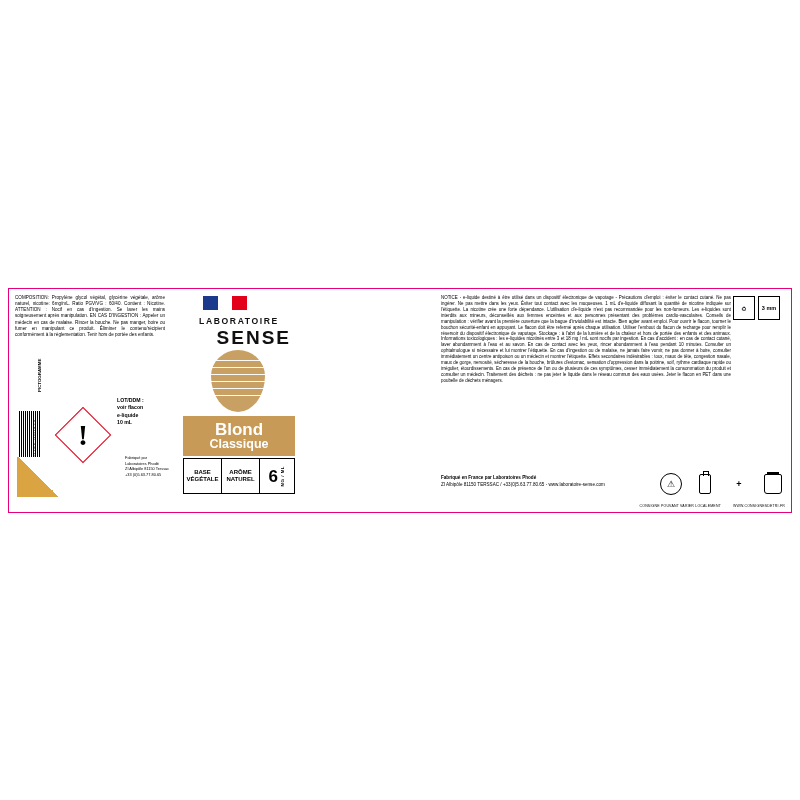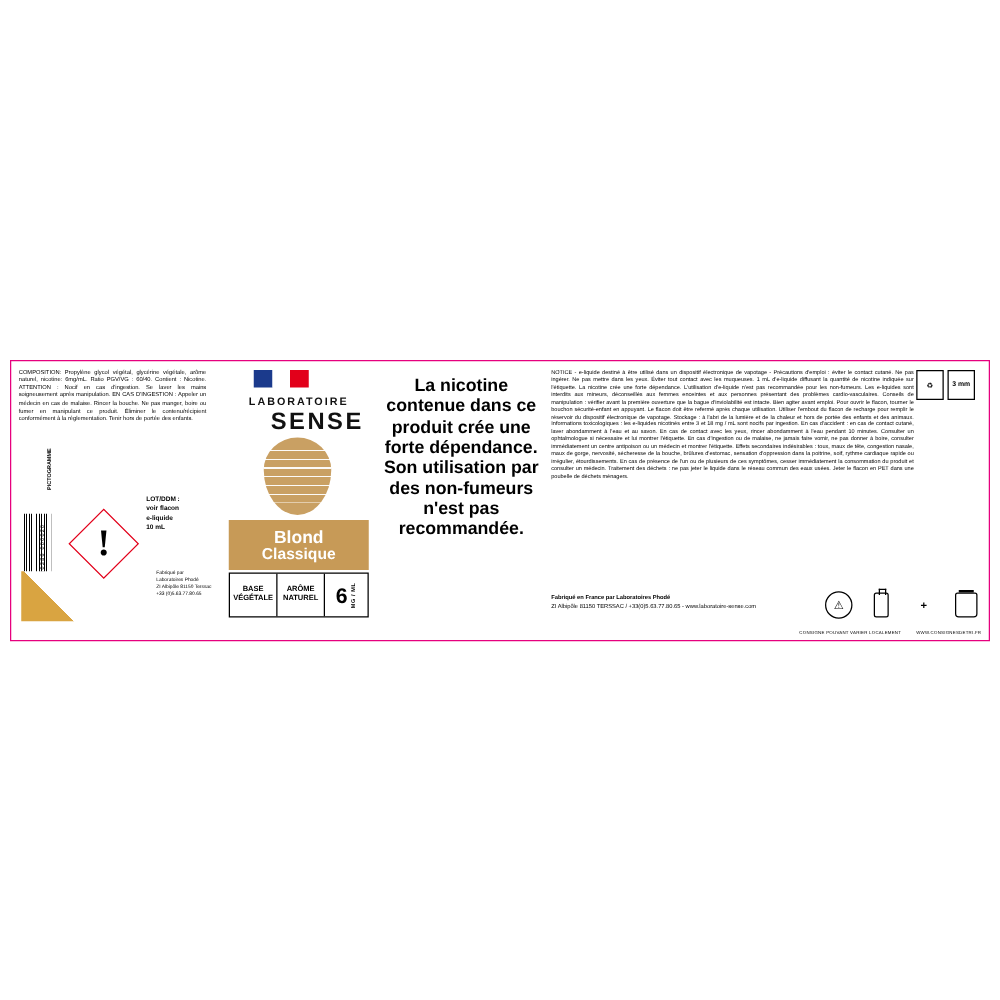--- a/index.html
+++ b/index.html
@@ -94,21 +94,21 @@
     content:"";position:absolute;left:0;top:10px;width:54px;height:42px;
     background:repeating-linear-gradient(#ffffff 0 1px, transparent 1px 7px);
     opacity:.95;
   }
 
   .blondbox{
     position:absolute;left:6px;top:126px;width:112px;height:40px;
     background:#c79a57;display:flex;flex-direction:column;
     align-items:center;justify-content:center;color:#ffffff;
   }
-  .blondbox .t1{font-size:14px;font-weight:bold;line-height:1.05;}
+  .blondbox .t1{font-size:17px;font-weight:bold;line-height:1.05;}
   .blondbox .t2{font-size:12.5px;font-weight:bold;line-height:1.05;}
 
   .specs{
     position:absolute;left:6px;top:168px;width:112px;height:36px;
     display:flex;border:1px solid #000;box-sizing:border-box;background:#fff;
   }
   .specs .cell{
     flex:1;display:flex;flex-direction:column;align-items:center;justify-content:center;
     border-right:1px solid #000;font-size:6px;font-weight:bold;line-height:1.25;text-align:center;
   }
@@ -222,21 +222,20 @@
           <span>ARÔME</span>
           <span>NATUREL</span>
         </div>
         <div class="cell mgcell">
           <span class="mgnum">6</span>
           <span class="mgunit">MG / ML</span>
         </div>
       </div>
     </div>
 
-    <div class="warning">La nicotine contenue dans ce produit crée une forte dépendance. Son utilisation par des non-fumeurs n'est pas recommandée.</div>
 
     <div class="notice">NOTICE - e-liquide destiné à être utilisé dans un dispositif électronique de vapotage - Précautions d'emploi : éviter le contact cutané. Ne pas ingérer. Ne pas mettre dans les yeux. Éviter tout contact avec les muqueuses. 1 mL d'e-liquide diffusant la quantité de nicotine indiquée sur l'étiquette. La nicotine crée une forte dépendance. L'utilisation d'e-liquide n'est pas recommandée pour les non-fumeurs. Les e-liquides sont interdits aux mineurs, déconseillés aux femmes enceintes et aux personnes présentant des problèmes cardio-vasculaires. Conseils de manipulation : vérifier avant la première ouverture que la bague d'inviolabilité est intacte. Bien agiter avant emploi. Pour ouvrir le flacon, tourner le bouchon sécurité-enfant en appuyant. Le flacon doit être refermé après chaque utilisation. Utiliser l'embout du flacon de recharge pour remplir le réservoir du dispositif électronique de vapotage. Stockage : à l'abri de la lumière et de la chaleur et hors de portée des enfants et des animaux. Informations toxicologiques : les e-liquides nicotinés entre 3 et 18 mg / mL sont nocifs par ingestion. En cas d'accident : en cas de contact cutané, laver abondamment à l'eau et au savon. En cas de contact avec les yeux, rincer abondamment à l'eau pendant 10 minutes. Consulter un ophtalmologue si nécessaire et lui montrer l'étiquette. En cas d'ingestion ou de malaise, ne jamais faire vomir, ne pas donner à boire, consulter immédiatement un centre antipoison ou un médecin et montrer l'étiquette. Effets secondaires indésirables : toux, maux de tête, congestion nasale, maux de gorge, nervosité, sécheresse de la bouche, brûlures d'estomac, sensation d'oppression dans la poitrine, soif, rythme cardiaque rapide ou irrégulier, étourdissements. En cas de présence de l'un ou de plusieurs de ces symptômes, cesser immédiatement la consommation du produit et consulter un médecin. Traitement des déchets : ne pas jeter le liquide dans le réseau commun des eaux usées. Jeter le flacon en PET dans une poubelle de déchets ménagers.</div>
 
     <div class="mfg">
       <div style="font-weight:bold">Fabriqué en France par Laboratoires Phodé</div>
       <div>ZI Albipôle 81150 TERSSAC / +33(0)5.63.77.80.65 - www.laboratoire-sense.com</div>
     </div>
 
     <div class="topicons">
       <div class="icon-box">♻</div>

